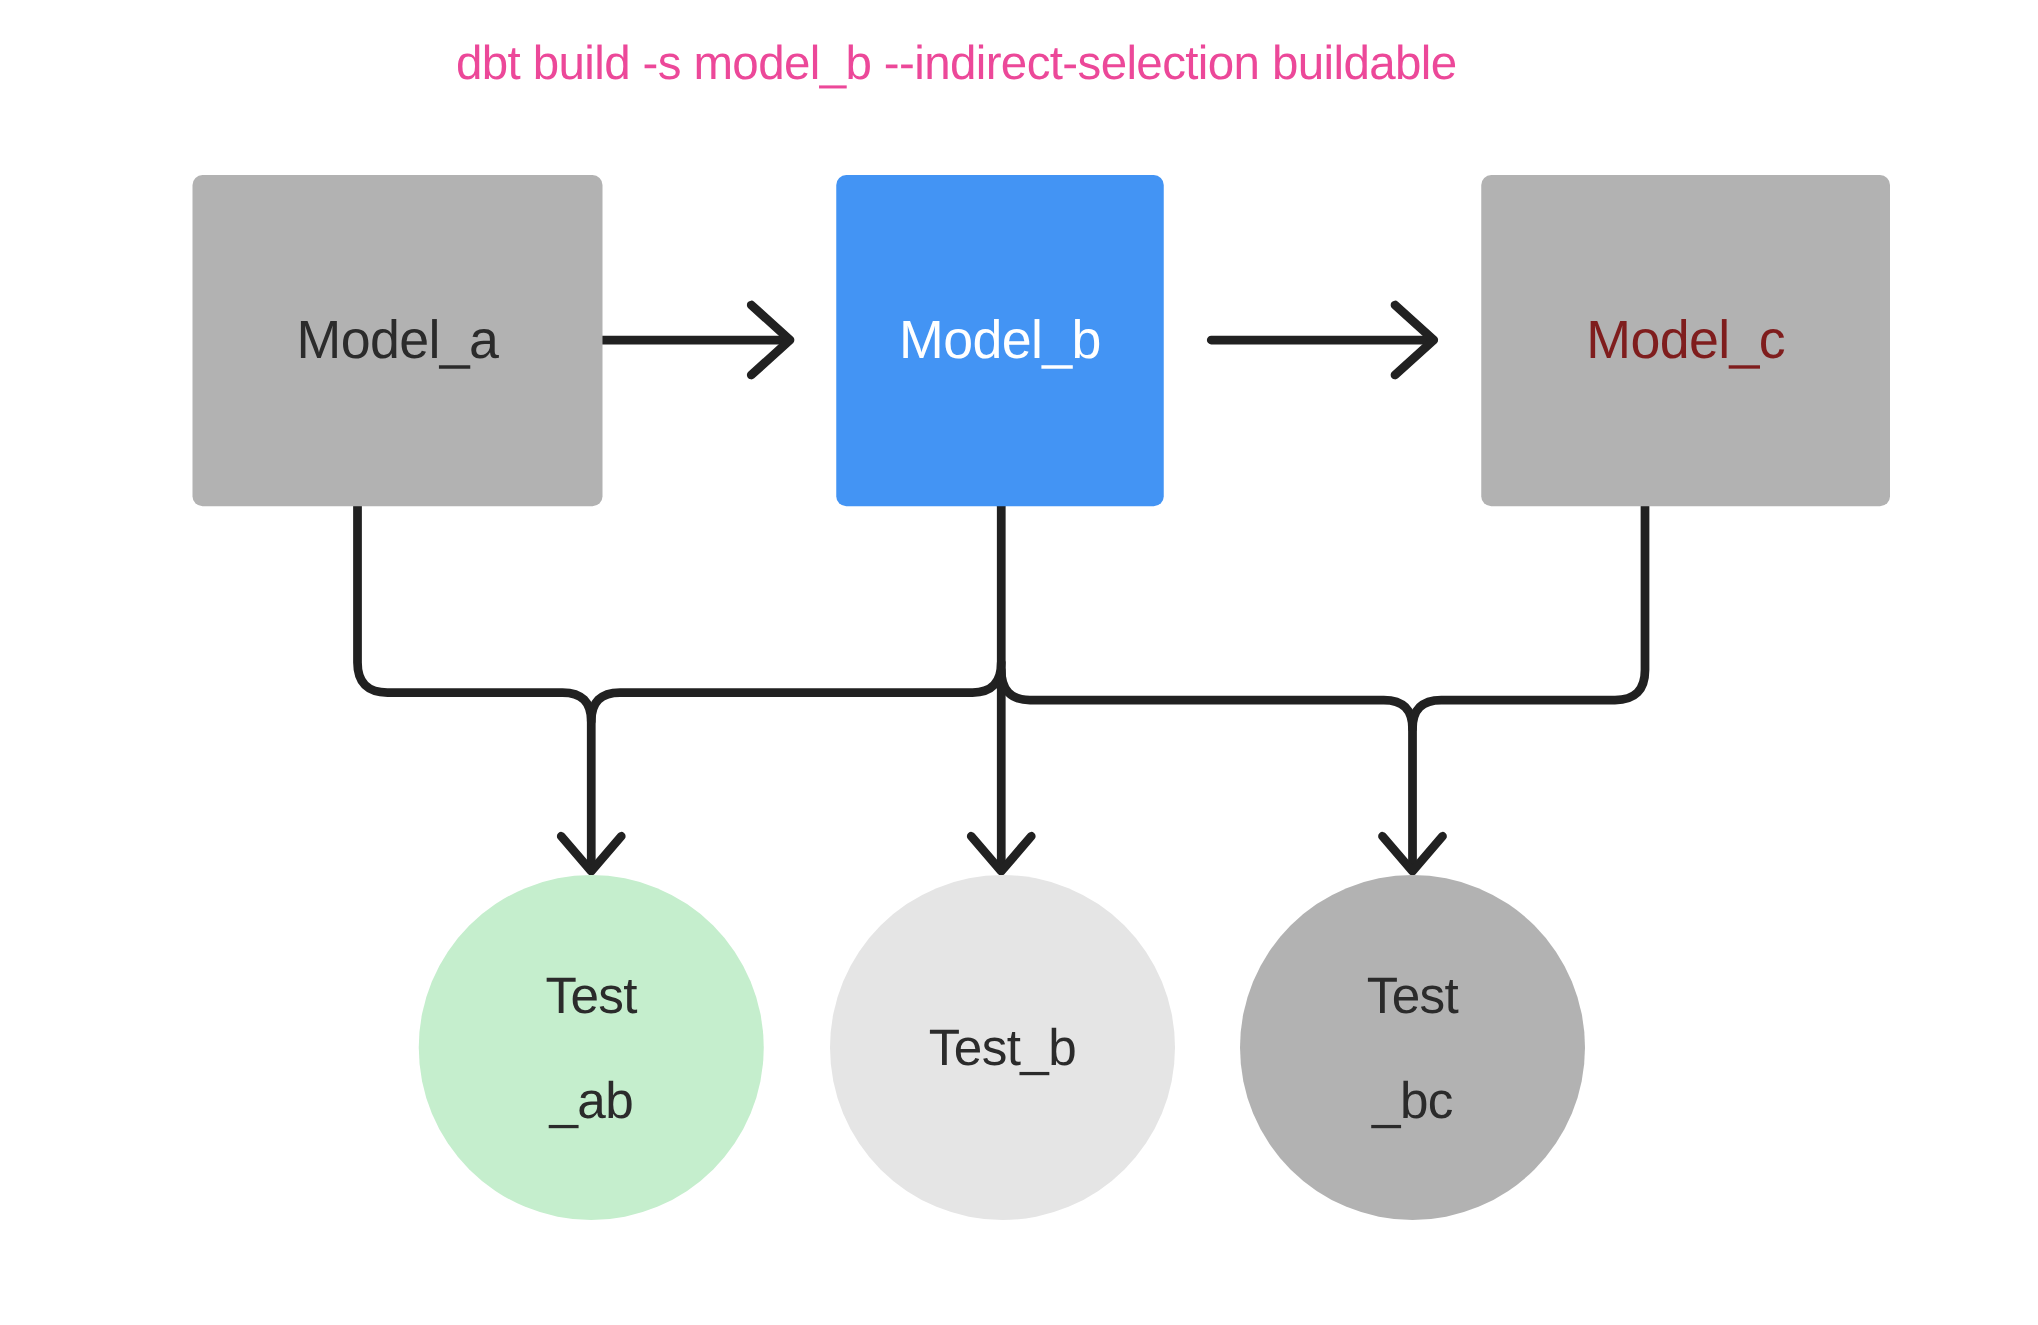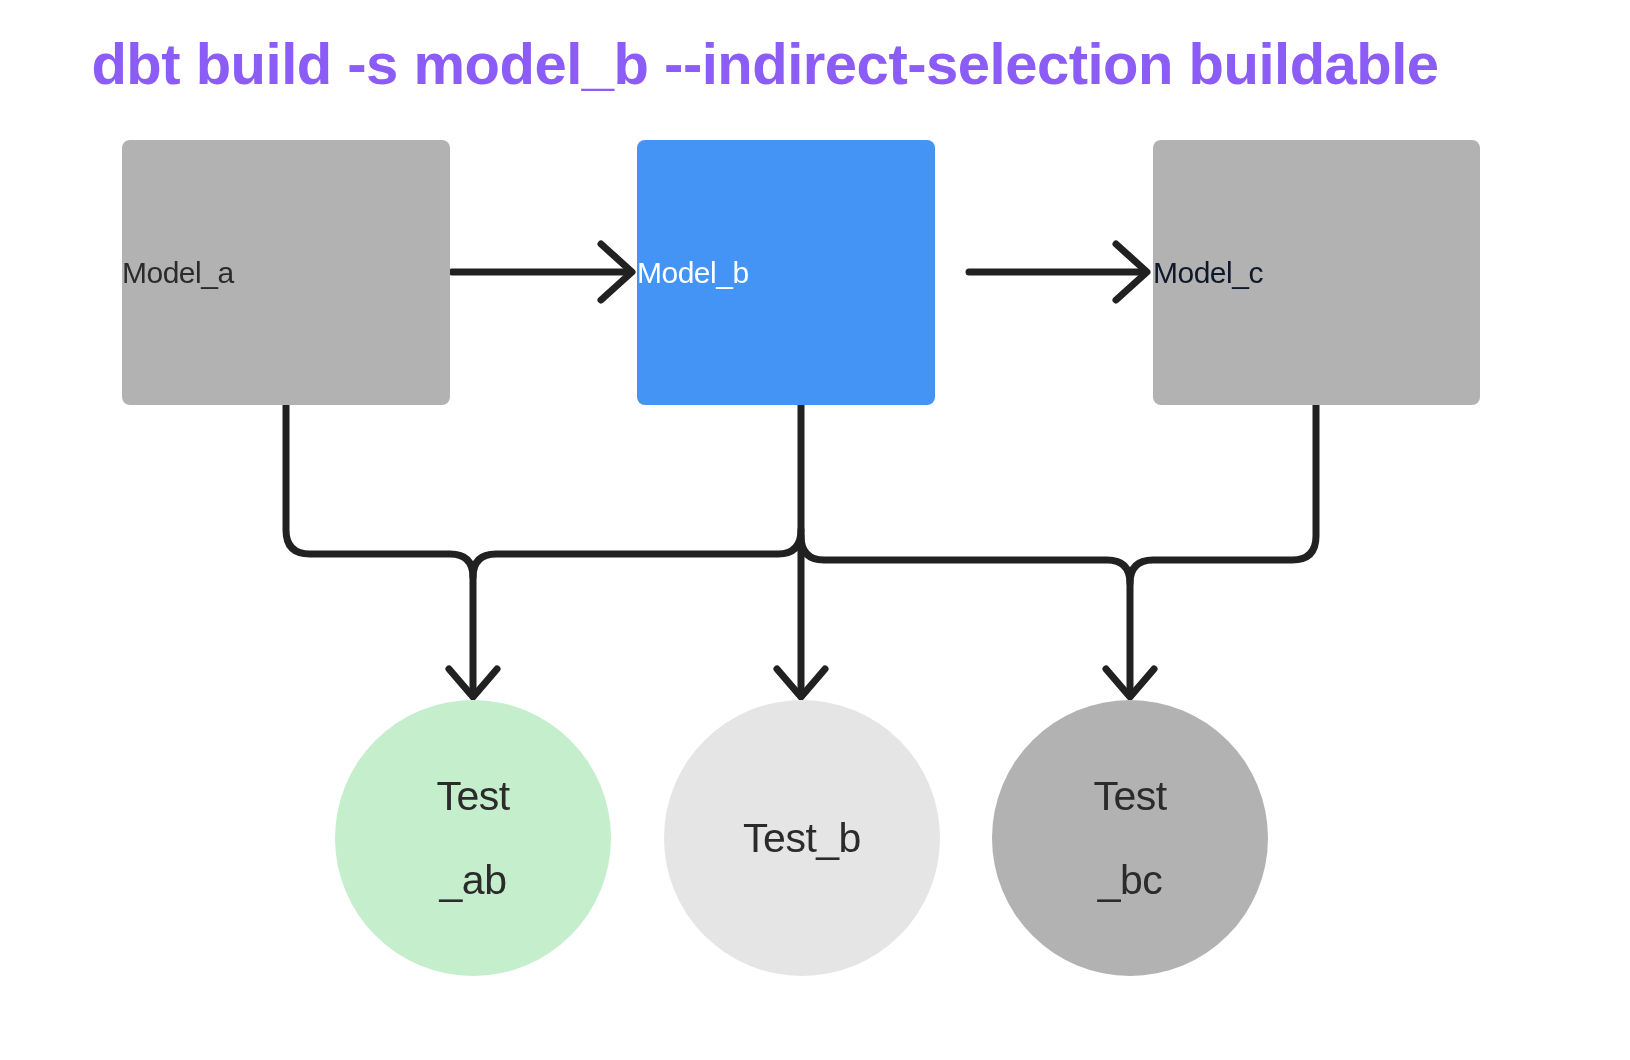--- a/index.html
+++ b/index.html
@@ -13,40 +13,41 @@
     height: 1060px;
     overflow: hidden;
     font-family: "Liberation Sans", sans-serif;
   }
   .diagram-title {
     position: absolute;
     top: 30px;
     left: 0;
     width: 1530px;
     text-align: center;
-    font-size: 58px;
-    font-weight: 700;
+    font-size: 38px;
+    font-weight: 400;
     letter-spacing: -0.5px;
-    color: #8b5cf6;
+    color: #ec4899;
     white-space: nowrap;
   }
   .model-box {
     position: absolute;
     top: 140px;
     height: 265px;
     border-radius: 8px;
     display: flex;
     align-items: center;
-    justify-content: flex-start;
-    font-size: 30px;
+    justify-content: center;
+    font-size: 43px;
     font-weight: 400;
     letter-spacing: -0.5px;
+    margin-left: 32px;
   }
   #node-model-a { left: 122px; width: 328px; }
-  #node-model-b { left: 637px; width: 298px; }
+  #node-model-b { left: 637px; width: 262px; }
   #node-model-c { left: 1153px; width: 327px; }
   .test-circle {
     position: absolute;
     top: 700px;
     width: 276px;
     height: 276px;
     border-radius: 50%;
     display: flex;
     flex-direction: column;
     align-items: center;
@@ -115,21 +116,21 @@
 </svg>
 
 <div id="node-model-a" class="model-box" style="background: rgb(178, 178, 178); color: rgb(43, 43, 43);">
   <span>Model_a</span>
 </div>
 
 <div id="node-model-b" class="model-box" style="background: rgb(67, 148, 244); color: rgb(255, 255, 255);">
   <span>Model_b</span>
 </div>
 
-<div id="node-model-c" class="model-box" style="background: rgb(178, 178, 178); color: #0f172a;">
+<div id="node-model-c" class="model-box" style="background: rgb(178, 178, 178); color: #7f1d1d;">
   <span>Model_c</span>
 </div>
 
 <div id="node-test-ab" class="test-circle" style="background: rgb(197, 238, 205); color: rgb(43, 43, 43);">
   <div class="circle-line">Test</div>
   <div class="circle-line">_ab</div>
 </div>
 
 <div id="node-test-b" class="test-circle" style="background: #e5e5e5; color: rgb(43, 43, 43);">
   <div class="circle-line">Test_b</div>

